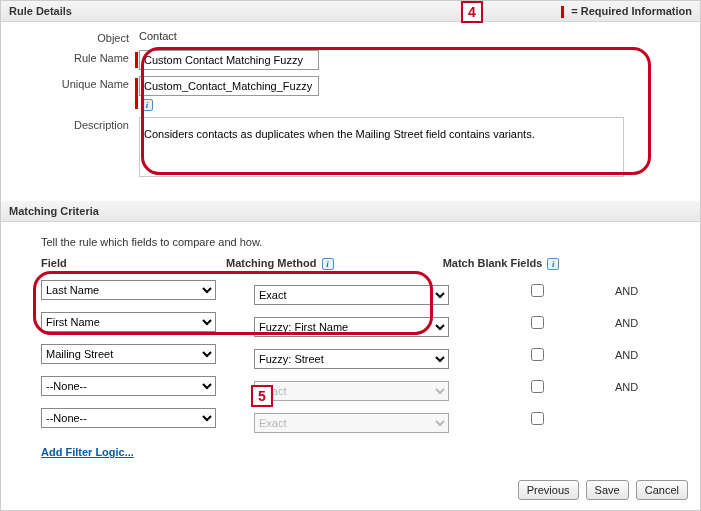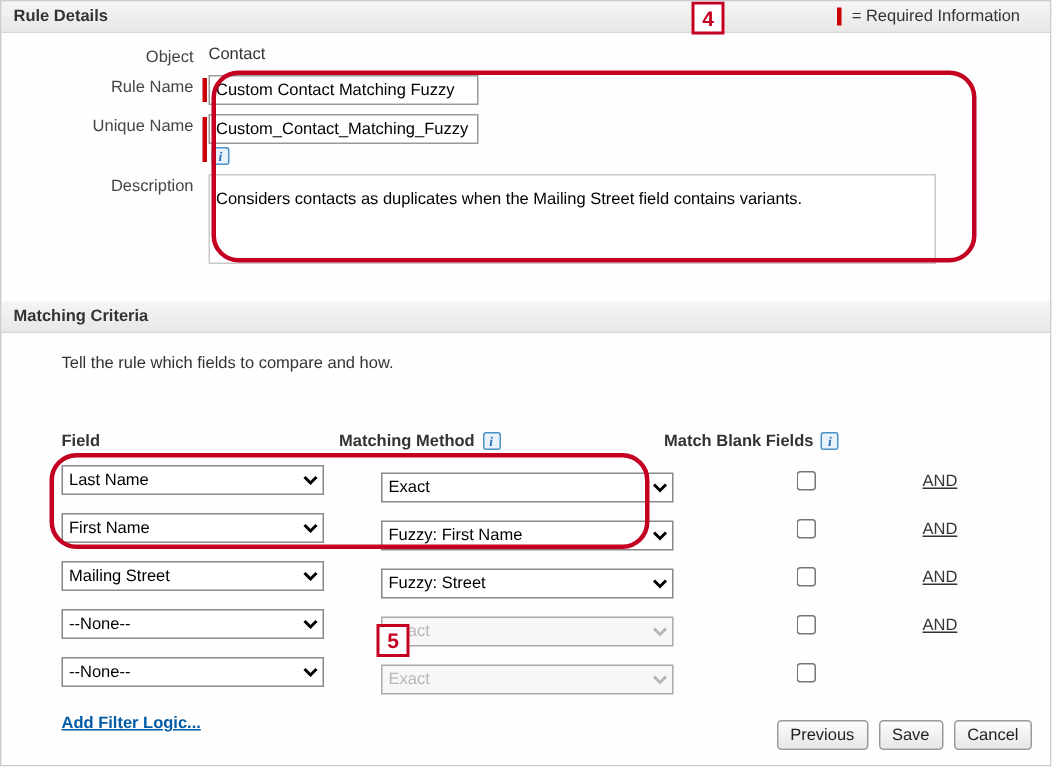--- a/index.html
+++ b/index.html
@@ -22,23 +22,23 @@
   .section-header {
     background: linear-gradient(#f5f5f5, #e8e8e8);
     border-bottom: 1px solid #d4d4d4;
     padding: 4px 8px;
     font-weight: bold;
     color: #333;
     position: relative;
   }
   .req-note {
     position: absolute;
-    right: 20px;
+    right: 8px;
     top: 4px;
-    font-weight: normal;
+    font-weight: bold;
     font-size: 11px;
   }
   .req-bar {
     display: inline-block;
     width: 3px;
     height: 12px;
     background: #cc0000;
     vertical-align: middle;
     margin-right: 4px;
   }
@@ -105,35 +105,35 @@
     margin-left: 2px;
     border-radius: 2px;
     font-family: serif;
     font-style: italic;
   }
   .criteria-body {
     padding: 14px 40px 18px 40px;
   }
   .criteria-intro {
     color: #333;
-    margin-bottom: 40px;
+    margin-bottom: 9px;
   }
   .criteria-table {
     position: relative;
   }
   .crit-headers {
     display: flex;
     font-weight: bold;
     margin-bottom: 4px;
   }
   .col-field { width: 185px; }
   .col-method { width: 205px; }
   .col-blank-header { width: 140px; text-align: center; }
   .col-blank-cell { width: 100px; text-align: center; padding-top:2px;}
-  .col-and { width: 40px; padding-top: 2px; color: #333; text-decoration: underline;}
+  .col-and { width: 40px; padding-top: 2px; color: #333;}
   .crit-row {
     display: flex;
     align-items: center;
     margin-bottom: 1px;
     gap: 28px;
   }
   select.sel {
     width: 175px;
     height: 20px;
     font-size: 11px;

